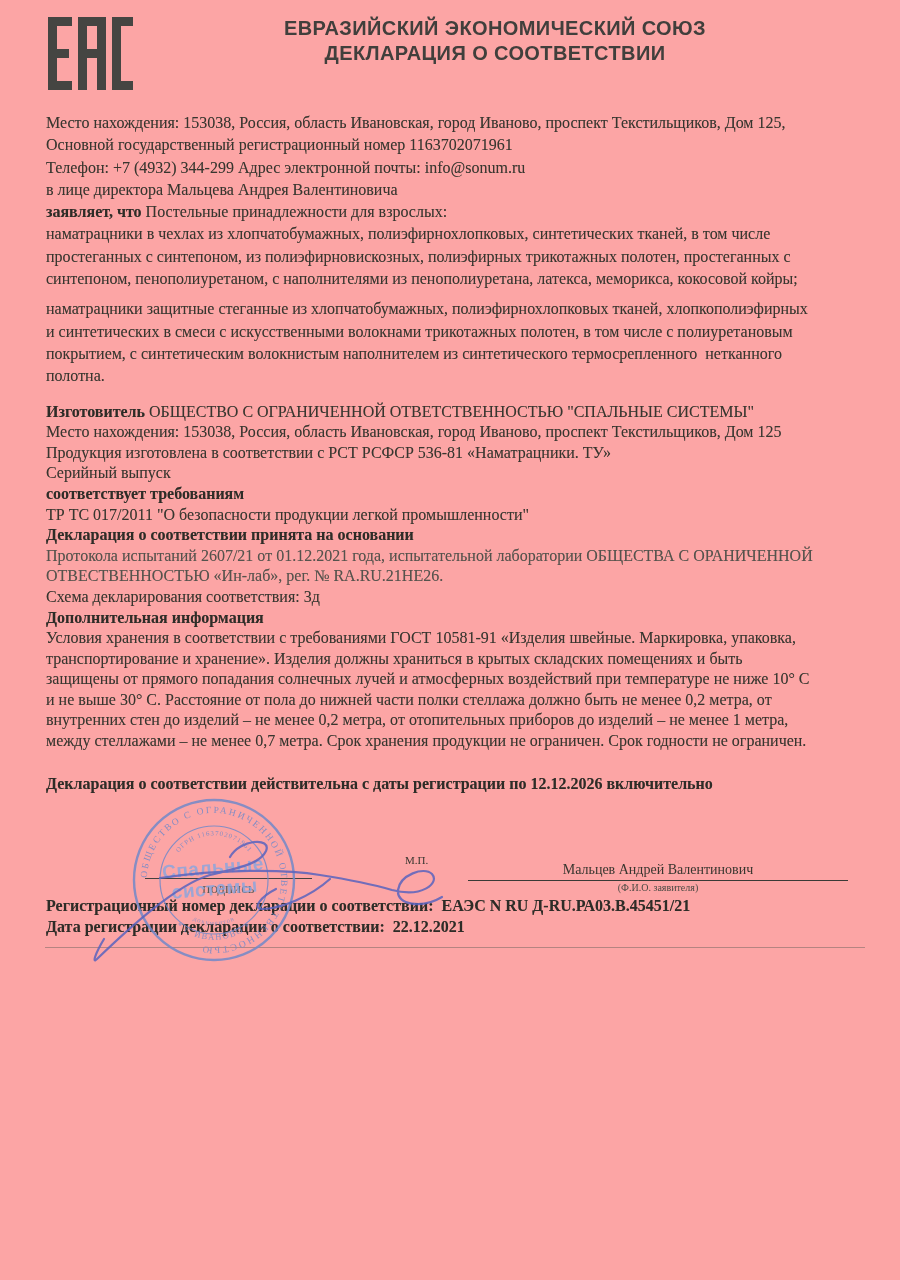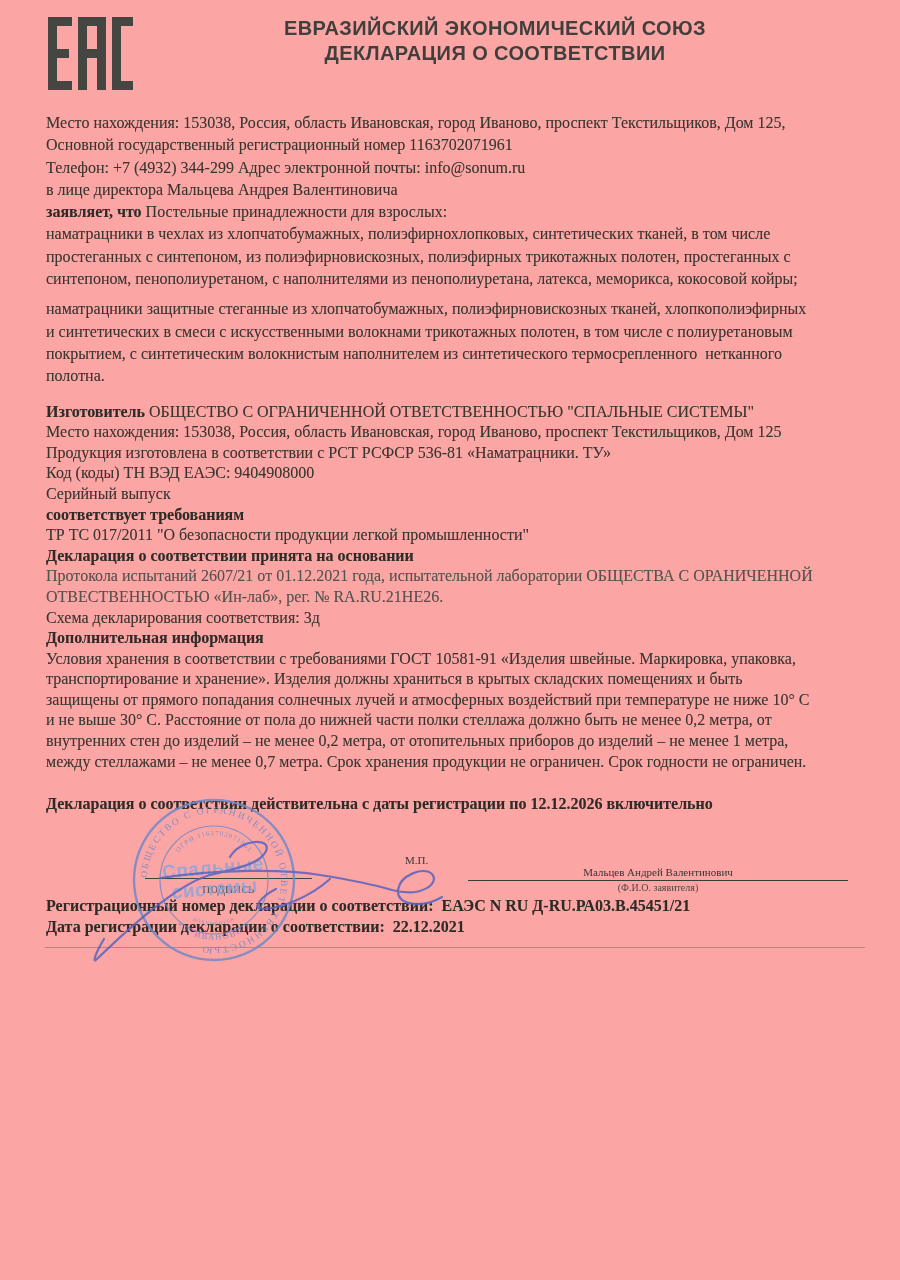--- a/index.html
+++ b/index.html
@@ -24,21 +24,21 @@
   .line.light span{color:#55534d;}
   .line .b{font-weight:700;color:#2e2c27;}
   
   .sig-area{position:absolute;top:838px;left:46px;width:820px;height:58px;}
   .mp{position:absolute;left:359px;top:16px;font-size:11px;}
   .sig-line-wrap{position:absolute;left:99px;top:18px;width:167px;}
   .sig-rule{height:22px;border-bottom:1.3px solid #43423f;}
   .sig-cap{text-align:center;font-size:15px;color:#5a5851;margin-top:1px;}
   .name-wrap{position:absolute;left:422px;top:0;width:380px;}
   .name{height:40px;display:flex;align-items:flex-end;justify-content:center;
-        border-bottom:1.4px solid #3a3a36;font-size:11px;padding-bottom:2px;}
+        border-bottom:1.4px solid #3a3a36;font-size:14px;padding-bottom:2px;}
   .name-cap{text-align:center;font-size:10px;color:#4c4a44;margin-top:1px;}
   .bottom-rule{position:absolute;top:947px;left:45px;width:820px;border-top:1px solid rgba(95,93,86,.45);}
   
   .stamp{position:absolute;left:131px;top:797px;opacity:.85;}
   .ink{position:absolute;left:80px;top:835px;opacity:.85;}
 </style>
 </head>
 <body>
 
 <div class="page">
@@ -66,28 +66,27 @@
 
   <div id="doc-body">
       <div class="line a"><span>Место нахождения: 153038, Россия, область Ивановская, город Иваново, проспект Текстильщиков, Дом 125,</span></div>
       <div class="line a"><span>Основной государственный регистрационный номер 1163702071961</span></div>
       <div class="line a"><span>Телефон: +7 (4932) 344-299 Адрес электронной почты: info@sonum.ru</span></div>
       <div class="line a"><span>в лице директора Мальцева Андрея Валентиновича</span></div>
       <div class="line a"><span class="b">заявляет, что </span><span>Постельные принадлежности для взрослых:</span></div>
       <div class="line a"><span>наматрацники в чехлах из хлопчатобумажных, полиэфирнохлопковых, синтетических тканей, в том числе</span></div>
       <div class="line a"><span>простеганных с синтепоном, из полиэфирновискозных, полиэфирных трикотажных полотен, простеганных с</span></div>
       <div class="line a"><span>синтепоном, пенополиуретаном, с наполнителями из пенополиуретана, латекса, меморикса, кокосовой койры;</span></div>
-      <div class="line a" style="margin-top: 8px;"><span>наматрацники защитные стеганные из хлопчатобумажных, полиэфирновискозных тканей, хлопкополиэфирных</span></div>
+      <div class="line a" style="margin-top: 8px;"><span>наматрацники защитные стеганные из хлопчатобумажных, полиэфирнохлопковых тканей, хлопкополиэфирных</span></div>
       <div class="line a"><span>и синтетических в смеси с искусственными волокнами трикотажных полотен, в том числе с полиуретановым</span></div>
       <div class="line a"><span>покрытием, с синтетическим волокнистым наполнителем из синтетического термосрепленного&nbsp; нетканного</span></div>
       <div class="line a"><span>полотна.</span></div>
       <div class="line b" style="margin-top: 14px;"><span class="b">Изготовитель </span><span>ОБЩЕСТВО С ОГРАНИЧЕННОЙ ОТВЕТСТВЕННОСТЬЮ "СПАЛЬНЫЕ СИСТЕМЫ"</span></div>
       <div class="line b"><span>Место нахождения: 153038, Россия, область Ивановская, город Иваново, проспект Текстильщиков, Дом 125</span></div>
       <div class="line b"><span>Продукция изготовлена в соответствии с РСТ РСФСР 536-81 «Наматрацники. ТУ»</span></div>
-      <div class="line b"><span>Код (коды) ТН ВЭД ЕАЭС: 9404908000</span></div>
       <div class="line b"><span>Серийный выпуск</span></div>
       <div class="line b"><span class="b">соответствует требованиям</span></div>
       <div class="line b"><span>ТР ТС 017/2011 "О безопасности продукции легкой промышленности"</span></div>
       <div class="line b"><span class="b">Декларация о соответствии принята на основании</span></div>
       <div class="line b light"><span>Протокола испытаний 2607/21 от 01.12.2021 года, испытательной лаборатории ОБЩЕСТВА С ОРАНИЧЕННОЙ</span></div>
       <div class="line b light"><span>ОТВЕСТВЕННОСТЬЮ «Ин-лаб», рег. № RA.RU.21НЕ26.</span></div>
       <div class="line b"><span>Схема декларирования соответствия: 3д</span></div>
       <div class="line b"><span class="b">Дополнительная информация</span></div>
       <div class="line b"><span>Условия хранения в соответствии с требованиями ГОСТ 10581-91 «Изделия швейные. Маркировка, упаковка,</span></div>
       <div class="line b"><span>транспортирование и хранение». Изделия должны храниться в крытых складских помещениях и быть</span></div>

